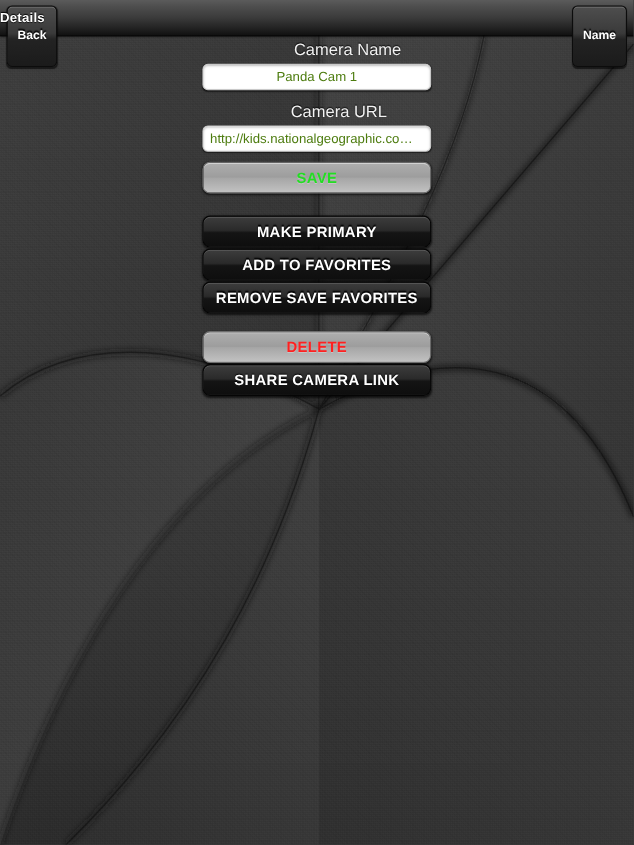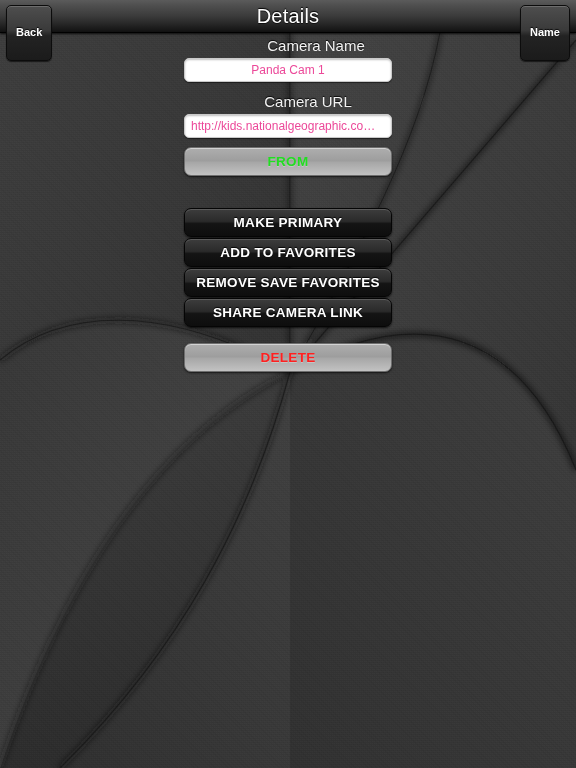--- a/index.html
+++ b/index.html
@@ -52,24 +52,23 @@
         #5b5b5b 0%, #4e4e4e 18%, #3b3b3b 50%, #242424 78%, #111 100%);
     border-bottom: 1px solid #000;
     box-shadow: 0 1px 2px rgba(0,0,0,.8);
   }
   .navbar-title {
     position: absolute;
     left: 0; right: 0;
     top: 0;
     height: 32px;
     line-height: 32px;
-    text-align: center;
     color: #fff;
-    font-size: 20px;
-    font-weight: normal;
+    font-size: 12px;
+    font-weight: bold;
     letter-spacing: .2px;
     text-shadow: 0 -1px 1px rgba(0,0,0,.95), 0 1px 0 rgba(0,0,0,.6);
   }
   .nav-btn {
     position: absolute;
     top: 5px;
     height: 22px;
     line-height: 21px;
     padding: 16px 9px;
     border-radius: 5px;
@@ -106,21 +105,21 @@
 
   .text-field {
     box-sizing: border-box;
     width: 208px;
     height: 24px;
     margin: 4px auto 0;
     background: #fff;
     border: 1px solid #c9c9c9;
     border-radius: 5px;
     box-shadow: inset 0 1px 2px rgba(0,0,0,.25), 0 1px 1px rgba(0,0,0,.5);
-    color: #ec4899;
+    color: #4d7c0f;
     font-size: 12px;
     line-height: 22px;
     padding: 0 6px;
     white-space: nowrap;
     overflow: hidden;
     text-overflow: ellipsis;
     cursor: text;
   }
   .text-field.centered { text-align: center; }
   .text-field.left     { text-align: left; }
@@ -149,21 +148,21 @@
     text-shadow: 0 1px 0 rgba(255,255,255,.25);
   }
   .btn-dark {
     background: linear-gradient(to bottom, #3d3d3d 0%, #2a2a2a 46%, #141414 54%, #0e0e0e 100%);
     border: 1px solid #050505;
     box-shadow: inset 0 1px 0 rgba(255,255,255,.17), 0 1px 2px rgba(0,0,0,.7);
     color: #fff;
     text-shadow: 0 -1px 1px rgba(0,0,0,.95);
   }
   #btn-save   { margin-top: 9px; }
-  #btn-make-primary { margin-top: 32px; }
+  #btn-make-primary { margin-top: 20px; }
   #btn-add-to-favorites,
   #btn-remove-from-favorites,
   #btn-share-camera-link { margin-top: 1px; }
   #btn-delete { margin-top: 16px; }
 </style>
 </head>
 <body>
 
 <div id="app">
 
@@ -237,26 +236,26 @@
   <div class="content">
 
     <div class="field-label" id="label-camera-name">Camera Name</div>
 
     <div class="text-field centered" id="input-camera-name" placeholder="Camera Name">Panda Cam 1</div>
 
     <div class="field-label" id="label-camera-url">Camera URL</div>
 
     <div class="text-field left" id="input-camera-url" placeholder="Camera URL">http://kids.nationalgeographic.com/kids/…</div>
 
-    <div class="btn btn-light" id="btn-save" style="color: rgb(34, 221, 34);">FROM</div>
+    <div class="btn btn-light" id="btn-save" style="color: rgb(34, 221, 34);">SAVE</div>
 
     <div class="btn btn-dark" id="btn-make-primary">MAKE PRIMARY</div>
 
     <div class="btn btn-dark" id="btn-add-to-favorites">ADD TO FAVORITES</div>
 
     <div class="btn btn-dark" id="btn-remove-from-favorites">REMOVE SAVE FAVORITES</div>
 
+    <div class="btn btn-light" id="btn-delete" style="color: rgb(255, 32, 32);">DELETE</div>
+
     <div class="btn btn-dark" id="btn-share-camera-link">SHARE CAMERA LINK</div>
-
-    <div class="btn btn-light" id="btn-delete" style="color: rgb(255, 32, 32);">DELETE</div>
 
   </div>
 </div>
 
 </body></html>

